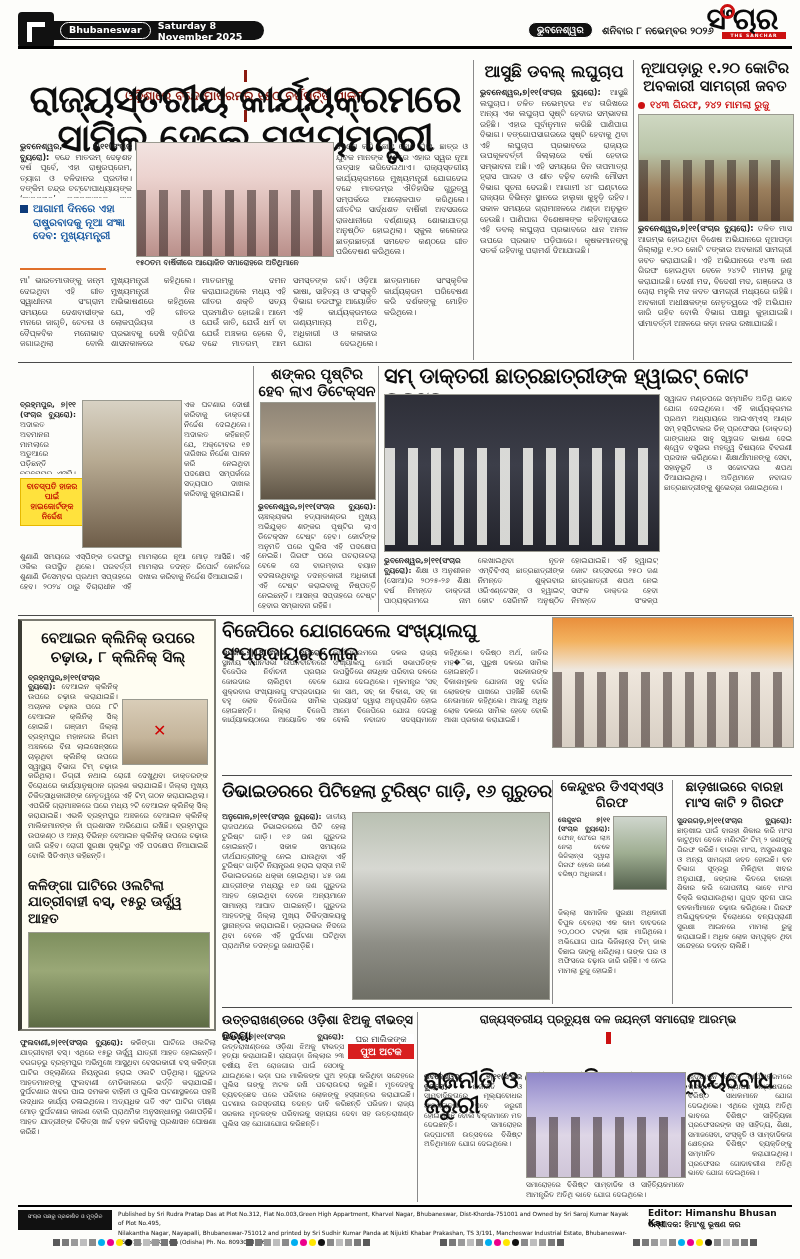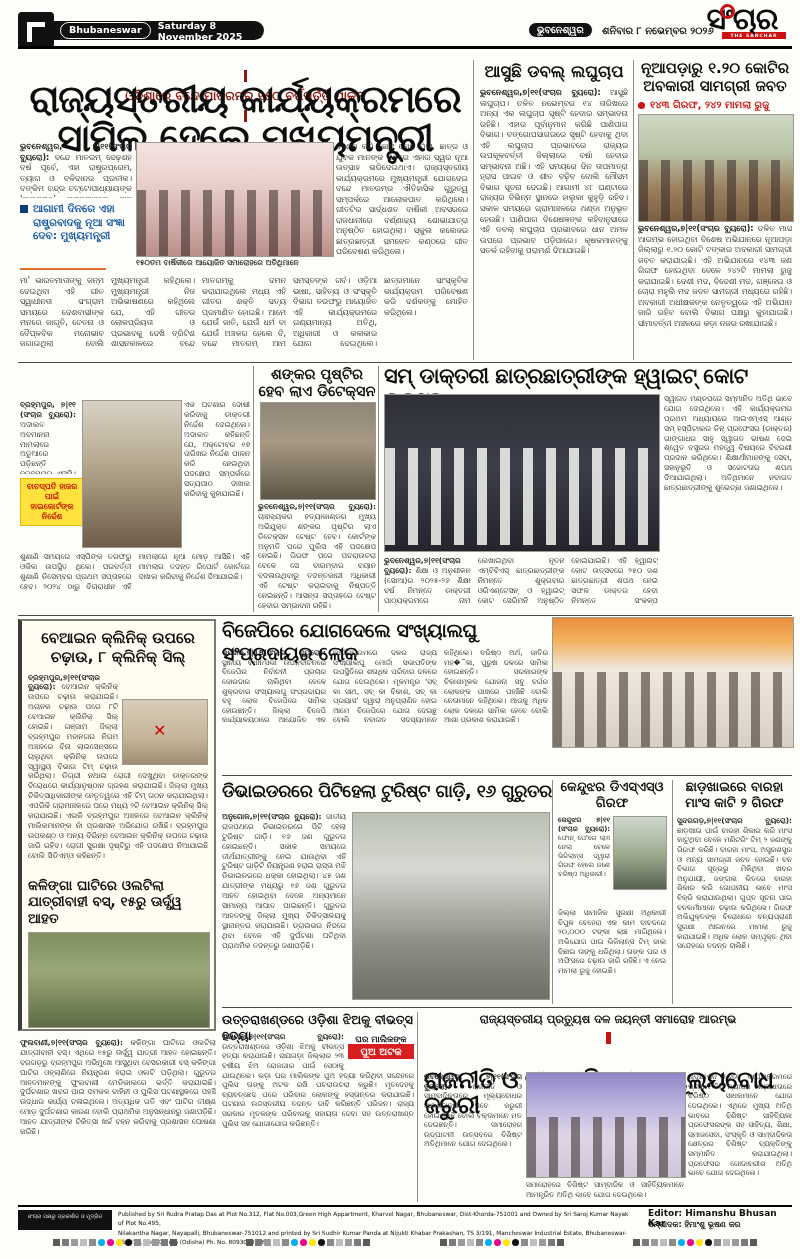--- a/index.html
+++ b/index.html
@@ -36,21 +36,21 @@
   .kicker-txt{font-size:12.5px;font-weight:800;color:#8b1a10;white-space:nowrap;}
   .bullet-item{display:flex;gap:5px;margin-bottom:7px;}
   .bsq{width:8px;height:8px;background:#0d3b7a;margin-top:3px;flex:none;}
   .btxt{font-size:10.5px;line-height:1.3;font-weight:bold;color:#1557a0;}
   .redrow{display:flex;align-items:center;gap:5px;}
   .rdot{width:7px;height:7px;border-radius:50%;background:#cc1111;flex:none;}
   .rtxt{font-size:10px;font-weight:800;color:#cc1111;white-space:nowrap;}
   .ybox{background:#ffe23d;border:1px solid #e6b800;padding:3px;
         font-size:8px;font-weight:800;color:#c41200;line-height:1.25;text-align:center;}
   .badge{float:right;width:66px;margin:2px 0 2px 4px;text-align:center;}
-  .badge .b1{font-size:8.5px;font-weight:700;color:#111;background:#fff;line-height:1.2;}
+  .badge .b1{font-size:8.5px;font-weight:400;color:#111;background:#fff;line-height:1.2;}
   .badge .b2{font-size:10px;font-weight:800;color:#fff;background:#d81f1f;padding:1px 2px;line-height:1.3;}
   .clinicbox{position:absolute;left:18px;top:619px;width:198px;height:412px;box-sizing:border-box;
      background:#fffdf2;border:2px solid #7a7a70;border-left:4px solid #3c3c34;padding:6px;overflow:hidden;}
   .xmark{position:absolute;color:#d00000;font-weight:800;font-size:16px;}
   .reggroup{display:flex;align-items:center;gap:2px;}
   .gsq{width:7px;height:7px;}
   .gdot{width:7px;height:7px;border-radius:50%;}
   .pill{display:inline-block;background:#111;color:#fff;border:1px solid #fff;border-radius:9px;
         padding:1px 8px;font-size:9.5px;font-weight:bold;line-height:1.3;}
   .caption{font-size:7.5px;font-weight:bold;color:#333;line-height:1.2;}

